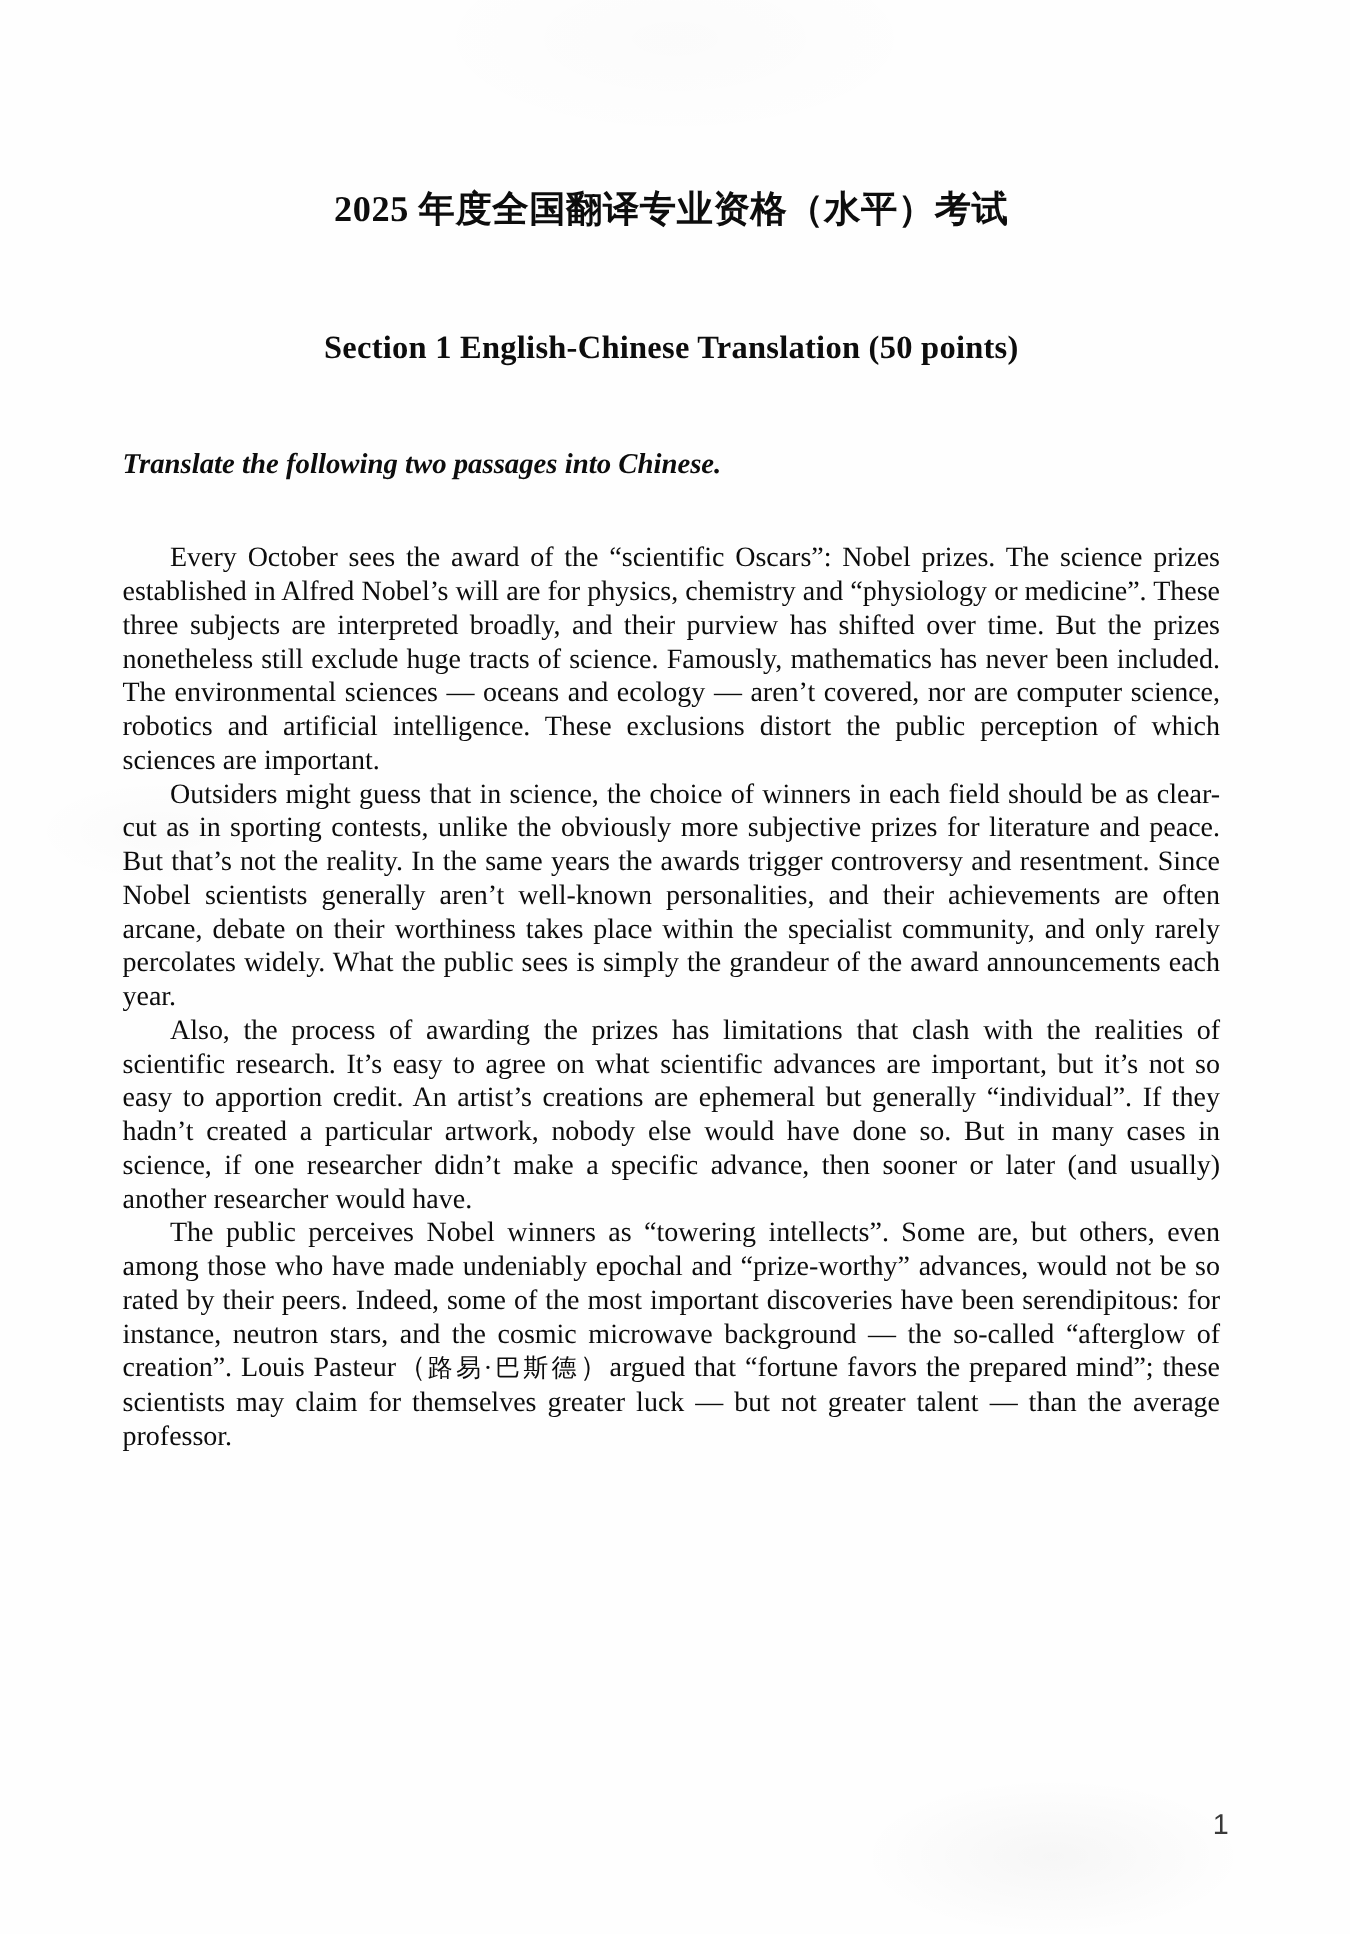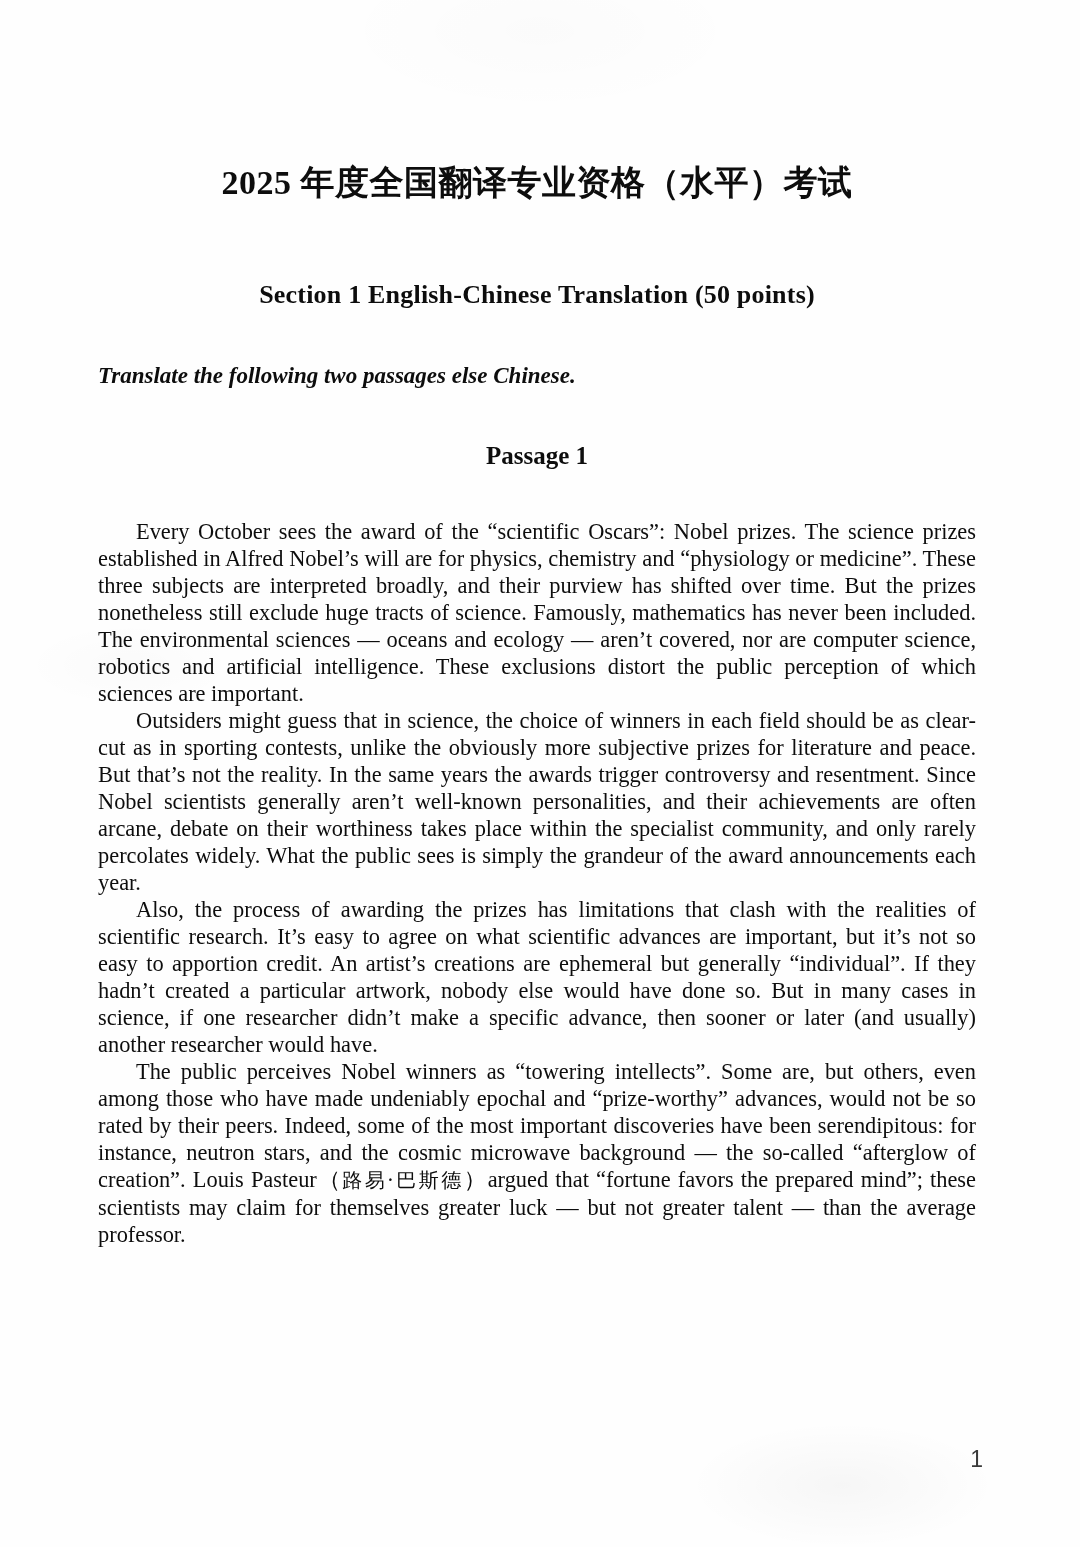--- a/index.html
+++ b/index.html
@@ -40,34 +40,34 @@
     width: 878px;
   }
 
   .title-block {
     padding-top: 150px;
   }
 
   .doc-title-cn {
     text-align: center;
     font-weight: bold;
-    font-size: 34px;
+    font-size: 29px;
     letter-spacing: 0.5px;
     line-height: 1.0;
-    margin: 16px;
+    margin: 4px;
   }
   .doc-title-cn.line1 { margin-bottom: 30px; }
   .doc-title-cn.line2 { margin-bottom: 0; }
 
   .section-heading {
     text-align: center;
     font-weight: bold;
     font-size: 26px;
     line-height: 1.0;
-    margin: 4px;
+    margin: 16px;
     padding-top: 52px;
     letter-spacing: 0.2px;
   }
 
   .instruction {
     font-weight: bold;
     font-style: italic;
     font-size: 23px;
     line-height: 1.0;
     margin: 0;
@@ -122,23 +122,22 @@
   <div class="scan-tint"></div>
 
   <div class="content">
 
     <div class="title-block">
       <h1 class="doc-title-cn line1">2025 年度全国翻译专业资格（水平）考试</h1>
     </div>
 
     <h2 class="section-heading">Section 1  English-Chinese Translation (50 points)</h2>
 
-    <p class="instruction">Translate the following two passages else Chinese.</p>
+    <p class="instruction">Translate the following two passages into Chinese.</p>
 
-    <h3 class="passage-heading">Passage 1</h3>
 
     <div class="body-block">
       <p class="para">Every October sees the award of the “scientific Oscars”: Nobel prizes. The science prizes established in Alfred Nobel’s will are for physics, chemistry and “physiology or medicine”. These three subjects are interpreted broadly, and their purview has shifted over time. But the prizes nonetheless still exclude huge tracts of science. Famously, mathematics has never been included. The environmental sciences — oceans and ecology — aren’t covered, nor are computer science, robotics and artificial intelligence. These exclusions distort the public perception of which sciences are important.</p>
       <p class="para">Outsiders might guess that in science, the choice of winners in each field should be as clear-cut as in sporting contests, unlike the obviously more subjective prizes for literature and peace. But that’s not the reality. In the same years the awards trigger controversy and resentment. Since Nobel scientists generally aren’t well-known personalities, and their achievements are often arcane, debate on their worthiness takes place within the specialist community, and only rarely percolates widely. What the public sees is simply the grandeur of the award announcements each year.</p>
       <p class="para">Also, the process of awarding the prizes has limitations that clash with the realities of scientific research. It’s easy to agree on what scientific advances are important, but it’s not so easy to apportion credit. An artist’s creations are ephemeral but generally “individual”. If they hadn’t created a particular artwork, nobody else would have done so. But in many cases in science, if one researcher didn’t make a specific advance, then sooner or later (and usually) another researcher would have.</p>
       <p class="para"><span>The public perceives Nobel winners as “towering intellects”. Some are, but others, even among those who have made undeniably epochal and “prize-worthy” advances, would not be so rated by their peers. Indeed, some of the most important discoveries have been serendipitous: for instance, neutron stars, and the cosmic microwave background — the so-called “afterglow of creation”. Louis Pasteur（</span><span class="cn-inline">路易·巴斯德</span><span>）argued that “fortune favors the prepared mind”; these scientists may claim for themselves greater luck — but not greater talent — than the average professor.</span></p>
     </div>
 
   </div>
 

